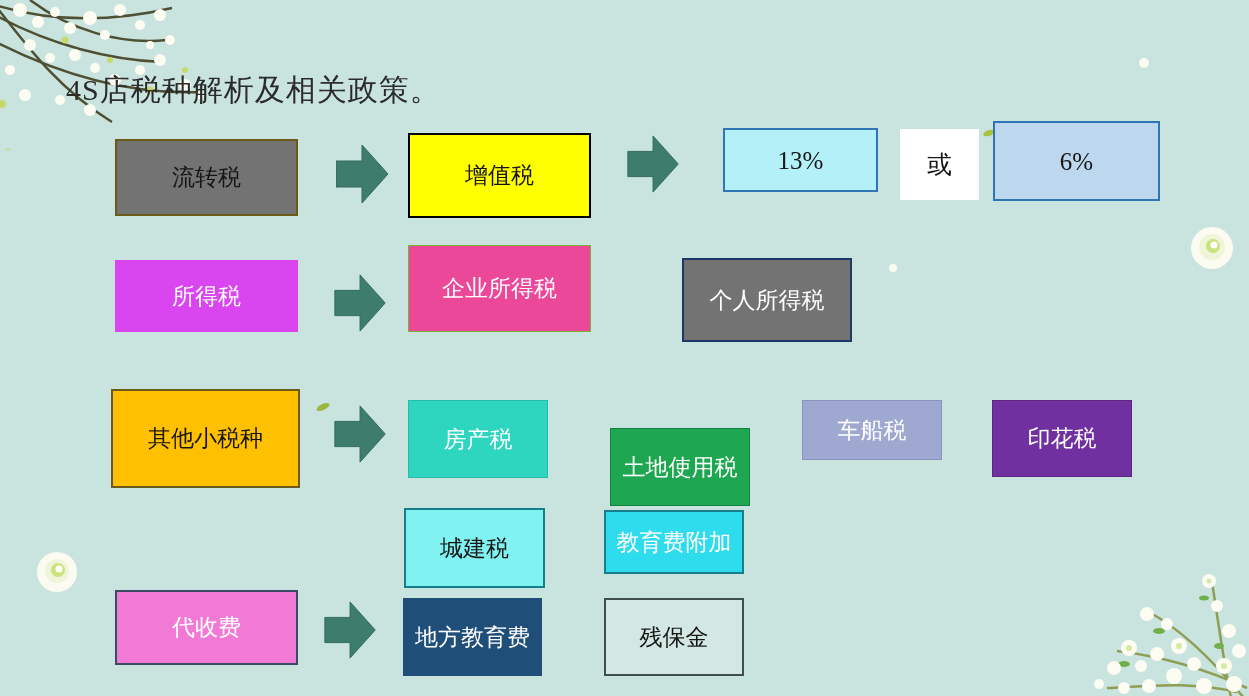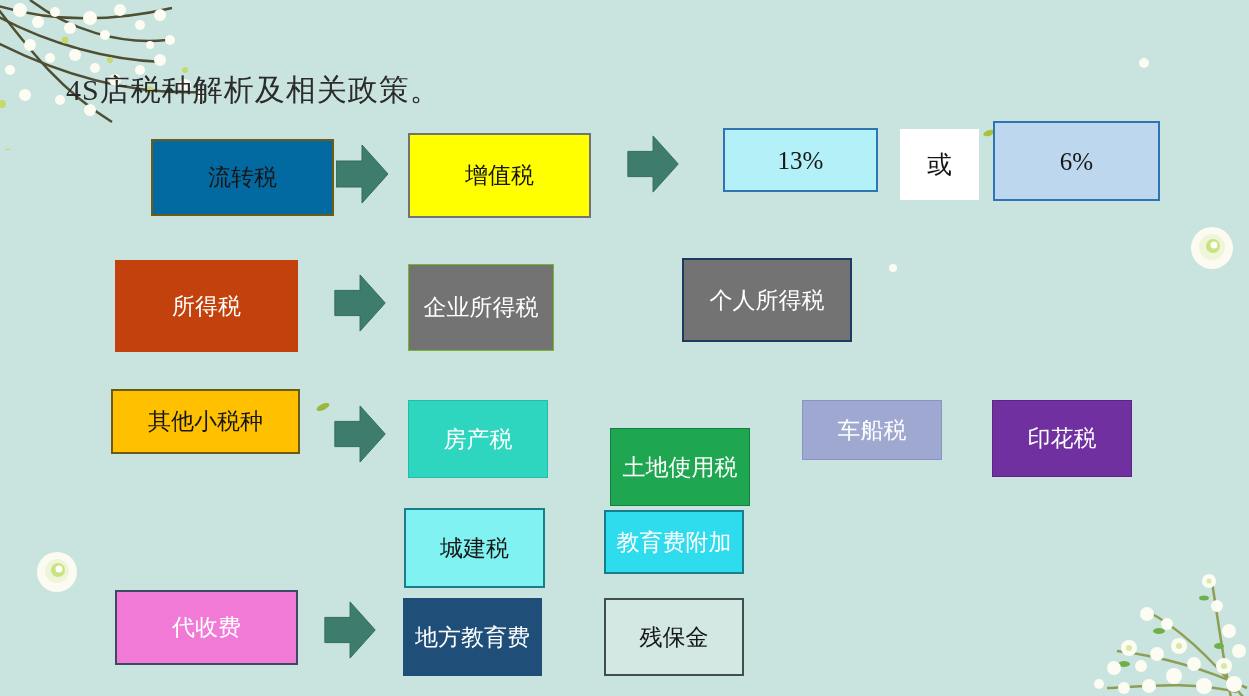--- a/index.html
+++ b/index.html
@@ -12,31 +12,31 @@
     position:absolute;left:66px;top:70px;
     font-size:30px;color:#2B2B2B;letter-spacing:1px;white-space:nowrap;
   }
   .box{
     position:absolute;display:flex;align-items:center;justify-content:center;
     box-sizing:border-box;font-size:23px;white-space:nowrap;line-height:1;
   }
   .dark{color:#161616;}
   .light{color:#ffffff;}
   
-  .b-turnover{left:115px;top:139px;width:183px;height:77px;background:#0369a1;border:2px solid #6B5B17;margin-left:36px;}
-  .b-vat{left:408px;top:133px;width:183px;height:85px;background:#FFFF00;border:2px solid #737373;}
+  .b-turnover{left:115px;top:139px;width:183px;height:77px;background:#737373;border:2px solid #6B5B17;}
+  .b-vat{left:408px;top:133px;width:183px;height:85px;background:#FFFF00;border:2px solid #000000;}
   .b-rate13{left:723px;top:128px;width:155px;height:64px;background:#B3F0F7;border:2px solid #2E75B6;font-size:25px;}
   .b-or{left:900px;top:129px;width:79px;height:71px;background:#FFFFFF;font-size:25px;}
   .b-rate6{left:993px;top:121px;width:167px;height:80px;background:#BDD7EE;border:2px solid #2E75B6;font-size:25px;}
   
-  .b-income{left:115px;top:260px;width:183px;height:92px;background:#c2410c;}
-  .b-corp{left:408px;top:264px;width:146px;height:87px;background:#737373;border:1px solid #79B52F;}
+  .b-income{left:115px;top:260px;width:183px;height:72px;background:#d946ef;}
+  .b-corp{left:408px;top:245px;width:183px;height:87px;background:#ec4899;border:1px solid #79B52F;}
   .b-personal{left:682px;top:258px;width:170px;height:84px;background:#737373;border:2px solid #1F3864;}
   
-  .b-other{left:111px;top:389px;width:189px;height:65px;background:#FFC000;border:2px solid #6B5B17;}
+  .b-other{left:111px;top:389px;width:189px;height:99px;background:#FFC000;border:2px solid #6B5B17;}
   .b-property{left:408px;top:400px;width:140px;height:78px;background:#2FD6BF;border:1px solid #24BCA8;}
   .b-landuse{left:610px;top:400px;width:140px;height:78px;background:#1EA750;border:1px solid #128040;margin-top:28px;}
   .b-vehicle{left:802px;top:400px;width:140px;height:60px;background:#9EA8D0;border:1px solid #8A94C2;}
   .b-stamp{left:992px;top:400px;width:140px;height:77px;background:#7030A0;border:1px solid #5C2583;}
   
   .b-urban{left:404px;top:508px;width:141px;height:80px;background:#80F2F2;border:2px solid #177F8C;}
   .b-edusur{left:604px;top:510px;width:140px;height:64px;background:#2EDCEE;border:2px solid #177F8C;}
   .b-localedu{left:802px;top:513px;width:138px;height:75px;background:#17575C;}
   
   .b-collect{left:115px;top:590px;width:183px;height:75px;background:#F07AD6;border:2px solid #3D4A63;}

